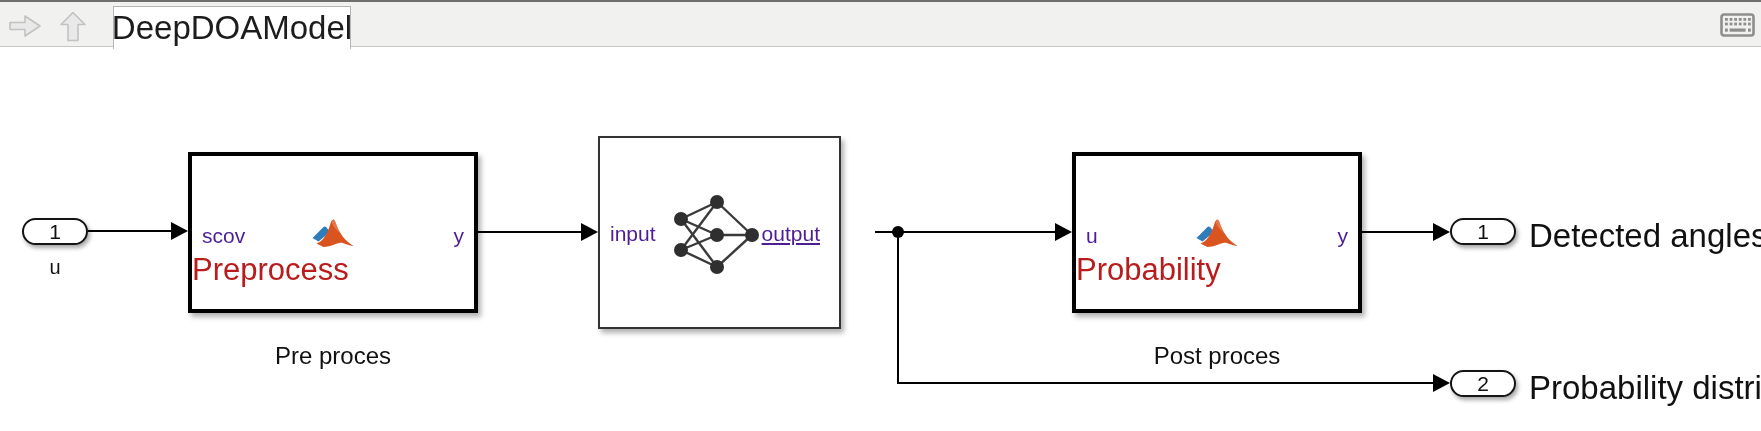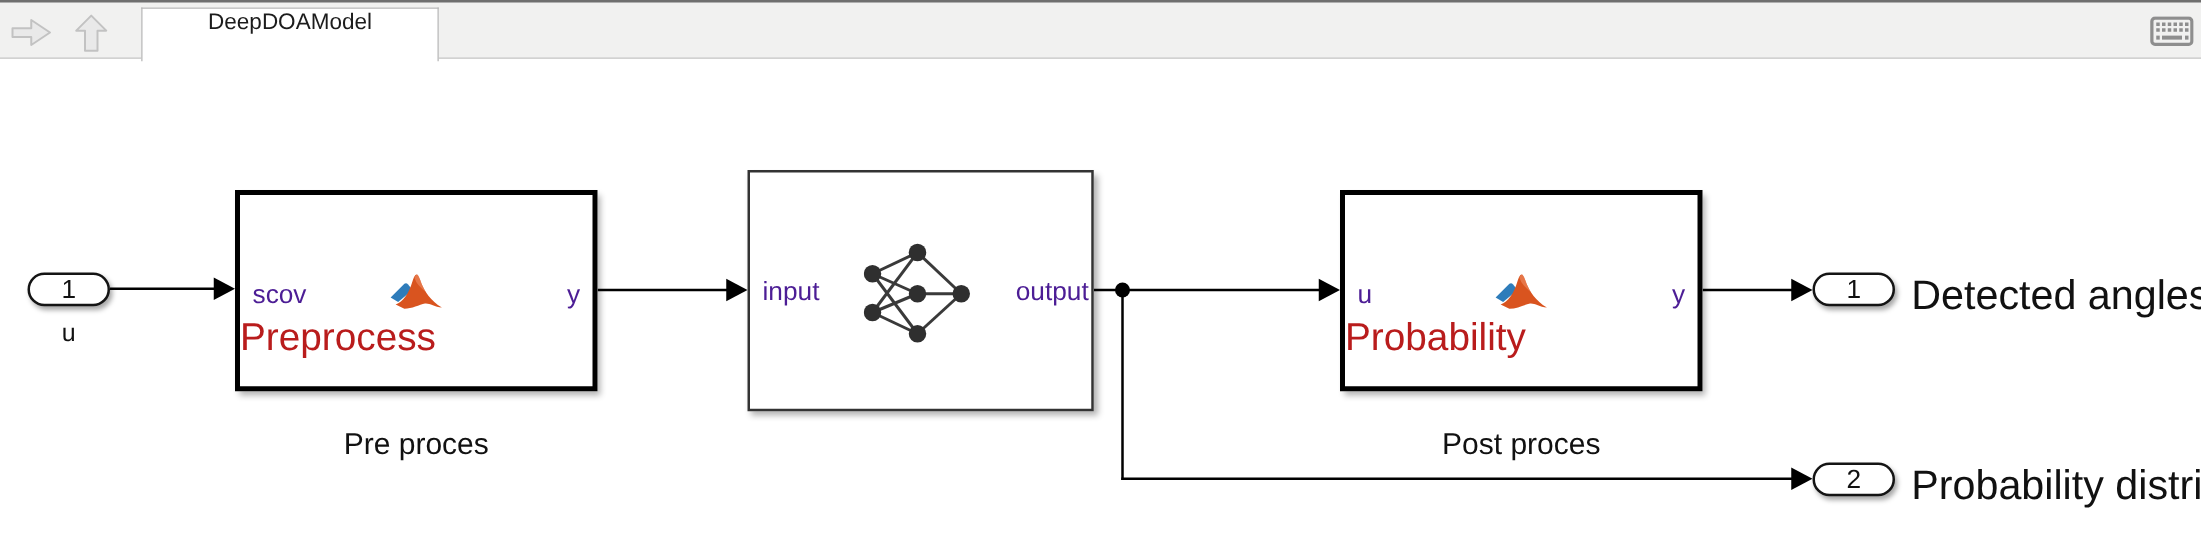--- a/index.html
+++ b/index.html
@@ -13,22 +13,22 @@
     position:absolute; left:0; top:0; width:1761px; height:47px;
     background:#f1f1f0; box-sizing:border-box;
     border-top:2px solid #6f6f6f; border-bottom:1px solid #c6c6c6;
   }
   .nav-btn { position:absolute; cursor:default; }
   #nav-forward { left:7px;  top:10px; }
   #nav-up      { left:58px; top:8px;  }
   .tab {
     position:absolute; left:113px; top:4px; width:238px; height:43px;
     background:#ffffff; border:1px solid #b6b6b6; border-bottom:none;
-    box-sizing:border-box; display:flex; justify-content:center;
-    font-size:18px; color:#1c1c1c; z-index:2;
+    box-sizing:border-box; display:flex; align-items:center; justify-content:center;
+    font-size:33px; color:#1c1c1c; z-index:2;
   }
   #kbd-btn { position:absolute; right:6px; top:11px; }
 
   
   .wire { position:absolute; background:#000; }
   .arrow {
     position:absolute; width:0; height:0;
     border-top:9px solid transparent; border-bottom:9px solid transparent;
     border-left:17px solid #000;
   }
@@ -63,27 +63,27 @@
   #outport1-label { left:1529px; top:217px; }
   #outport2-label { left:1529px; top:369px; }
 
   
   .fn-block {
     position:absolute; background:#fff; box-sizing:border-box;
     border:4px solid #000; box-shadow:3px 4px 5px rgba(0,0,0,0.30);
   }
   #preprocess  { left:188px;  top:152px; width:290px; height:161px; }
   #postprocess { left:1072px; top:152px; width:290px; height:161px; }
-  #network     { left:598px;  top:136px; width:277px; height:193px; border:2px solid #333; }
+  #network     { left:598px;  top:136px; width:243px; height:193px; border:2px solid #333; }
 
   .port-label { position:absolute; font-size:21px; color:#4c1d95; white-space:nowrap; }
   .pl-left  { left:10px; top:68px; }
   .pl-right { right:10px; top:68px; }
   #network .pl-left  { top:84px; }
-  #network .pl-right { right:2px; top:84px; }
+  #network .pl-right { right:19px; top:84px;text-decoration:underline; }
 
   .block-logo { position:absolute; left:50%; top:60px; transform:translateX(-50%); }
   .nn-icon    { position:absolute; left:50%; top:56px; transform:translateX(-50%); }
   .block-name { position:absolute; left:0; right:0; top:96px; text-align:left; font-size:31px; color:#b91c1c; }
 
   .caption { position:absolute; width:290px; text-align:center; font-size:24px; color:#111;margin-top:21px; }
   #preprocess-caption  { left:188px;  top:321px; }
   #postprocess-caption { left:1072px; top:321px; }
 </style>
 </head>

